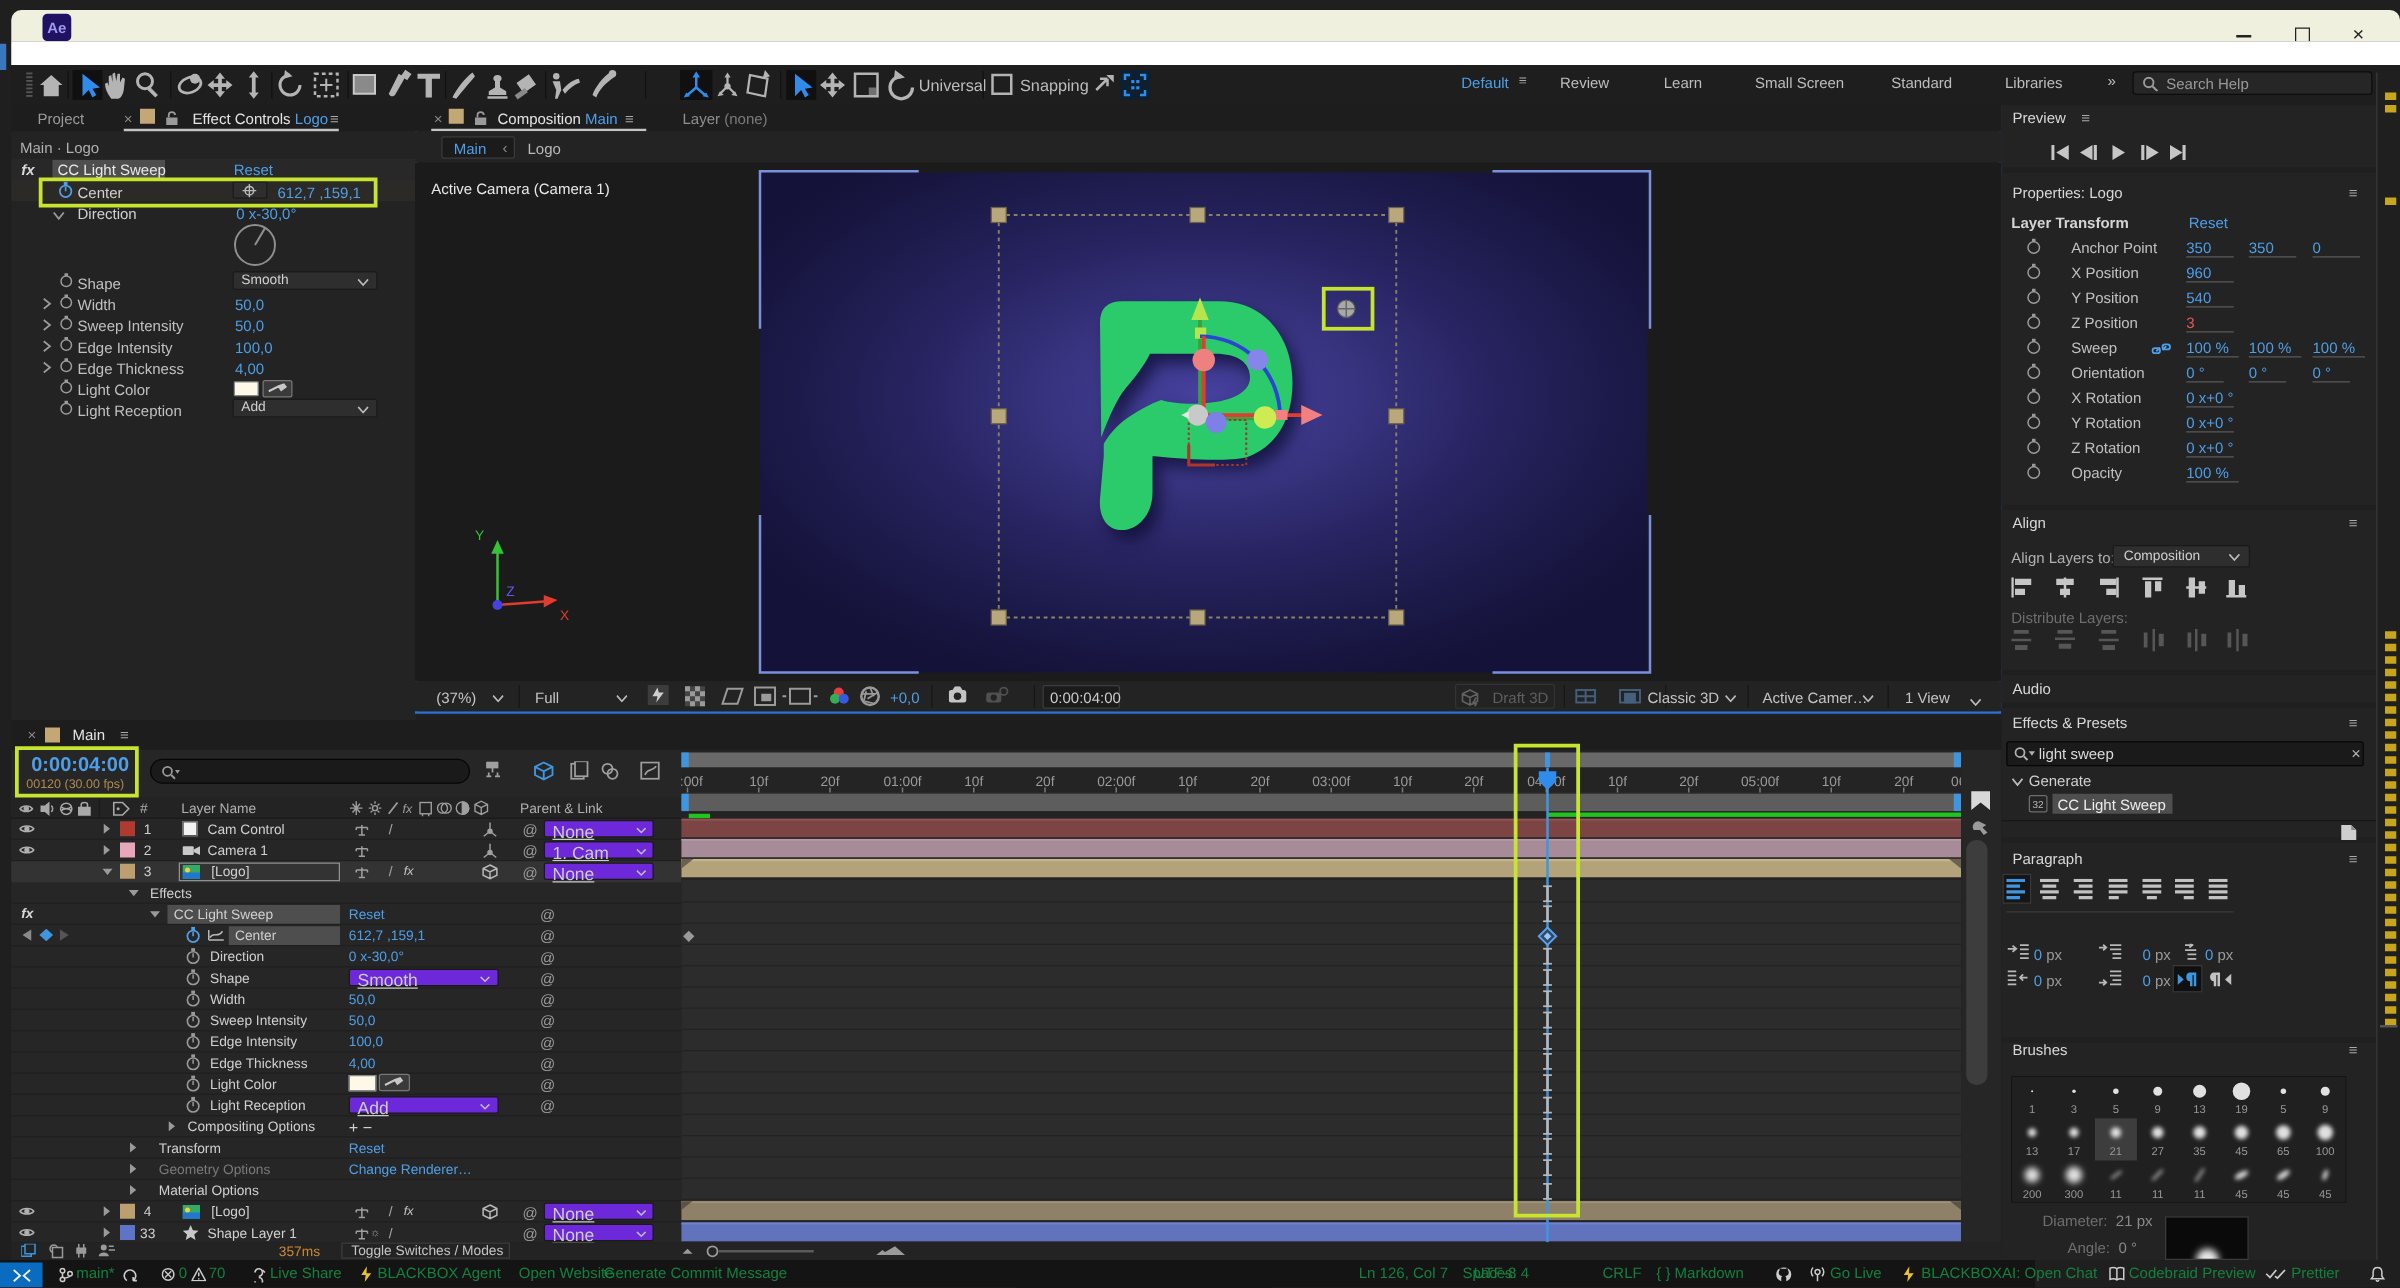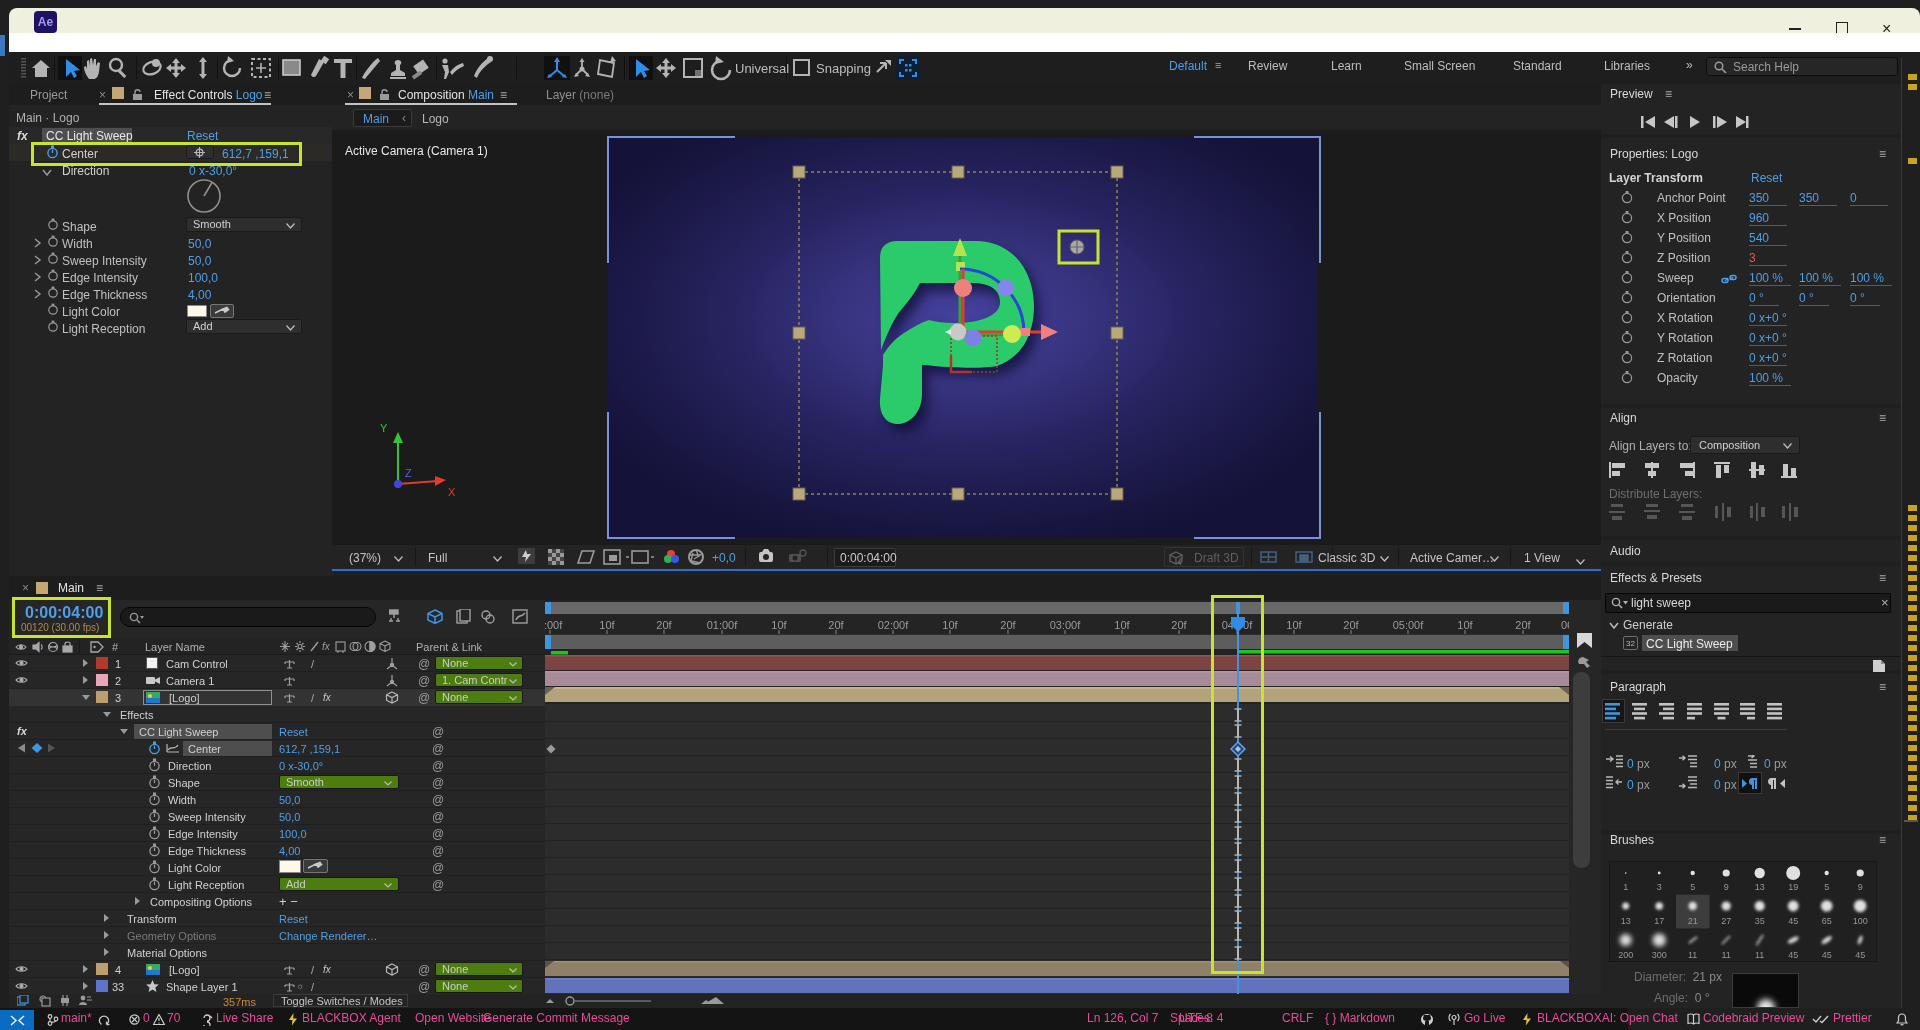--- a/index.html
+++ b/index.html
@@ -7,21 +7,21 @@
 .abs { position:absolute; }
 #stage { position:relative; width:1920px; height:1030px; }
 .txt { white-space:nowrap; }
 .blue { color:#4f9fe8; }
 .ddbox { background:#2e2e2e; border:1px solid #1a1a1a; border-radius:2px; color:#d0d0d0; font-size:11px; }
 .hamb { color:#aaa; }
 .pheader { color:#d8d8d8; font-size:12px; }
 .underl { border-bottom:1px solid #5a5a5a; }
 .tri-r { width:0;height:0;border-left:5px solid #9a9a9a;border-top:4px solid transparent;border-bottom:4px solid transparent; }
 .tri-d { width:0;height:0;border-top:5px solid #9a9a9a;border-left:4px solid transparent;border-right:4px solid transparent; }
-.ddsm { position:absolute; background:#4d7c0f; border:1px solid #191919; border-radius:2px; color:#cccccc; height:14px; font-size:11px; }
+.ddsm { position:absolute; background:#6d28d9; border:1px solid #191919; border-radius:2px; color:#cccccc; height:14px; font-size:14px;text-decoration:underline; }
 .atspiral { position:absolute; color:#9a9a9a; font-size:12px; }
 .rowname { position:absolute; color:#d0d0d0; font-size:11px; white-space:nowrap; }
 .slash { position:absolute; color:#a8a8a8; font-size:11px; }
 .swatch { position:absolute; width:12px; height:12px; }
 </style>
 </head>
 <body>
 <div id="stage">
 
 <div class="abs" style="left:0;top:0;width:1920px;height:1030px;background:#1f1f1f;"></div>
@@ -1436,21 +1436,21 @@
 <polygon points="0,8 8,8 4,4" fill="#9a9a9a"></polygon>
 <circle cx="24" cy="6" r="4" fill="none" stroke="#9a9a9a" stroke-width="1.4"></circle>
 <line x1="29" y1="6" x2="105" y2="6" stroke="#5a5a5a" stroke-width="2"></line>
 <polygon points="158,9 178,9 170,2" fill="#9a9a9a"></polygon>
         <polygon points="155,9 165,9 160,5" fill="#9a9a9a"></polygon>
 </svg>
 
 <div class="abs" style="left:1202px;top:19px;width:53px;height:379px;border:3px solid #c7e431;"></div>
 </div>
 
-<div id="statusbar" class="abs" style="left:0;top:1008px;width:1628px;height:22px;background:#141414;font-size:12px;color:#ec4899;">
+<div id="statusbar" class="abs" style="left:0;top:1008px;width:1628px;height:22px;background:#141414;font-size:12px;color:#15803d;">
 <div class="abs" style="left:0;top:2px;width:34px;height:20px;background:#0a6cc0;"></div>
 <svg class="abs" style="left:10px;top:7px;" width="15" height="11">
         <path d="M1 1 L6 5.5 L1 10 M14 1 L9 5.5 L14 10" stroke="#f0f0f0" stroke-width="1.5" fill="none"></path>
       </svg>
 <svg class="abs" style="left:47px;top:6px;" width="12" height="12">
         <circle cx="3" cy="2.5" r="1.8" fill="none" stroke="#ccc" stroke-width="1.2"></circle>
         <circle cx="3" cy="9.5" r="1.8" fill="none" stroke="#ccc" stroke-width="1.2"></circle>
         <circle cx="9" cy="5" r="1.8" fill="none" stroke="#ccc" stroke-width="1.2"></circle>
         <path d="M3 4.3 L3 7.7 M4.5 8.5 C7 8 9 7.5 9 6.8" stroke="#ccc" stroke-width="1.2" fill="none"></path>
       </svg>

